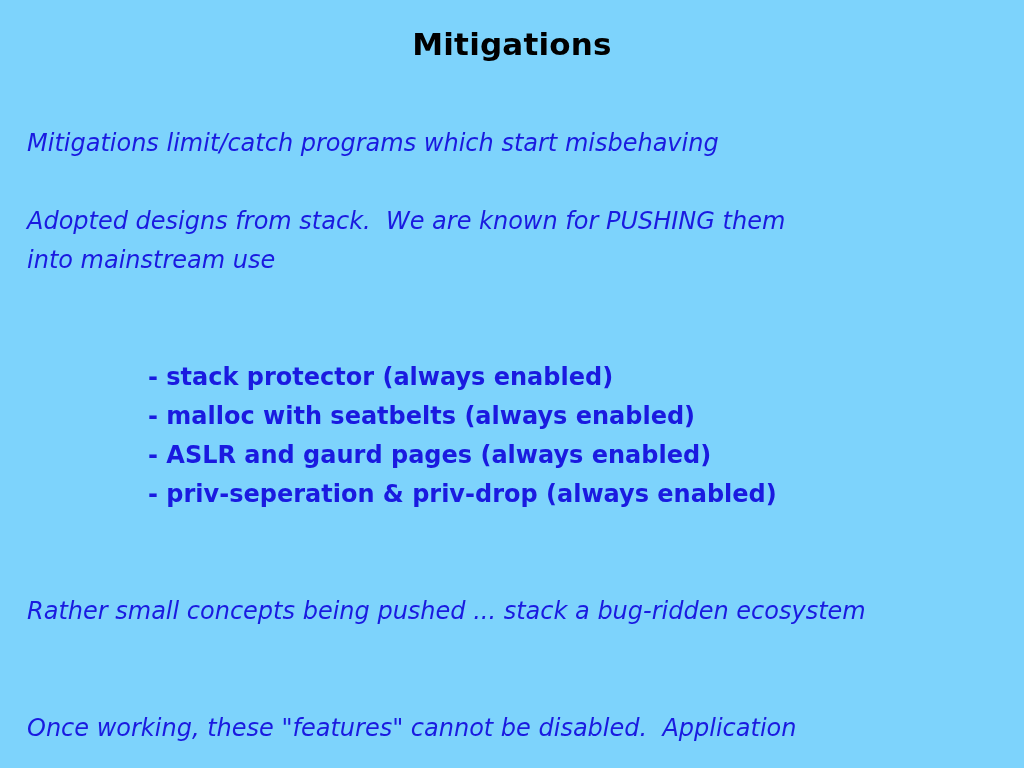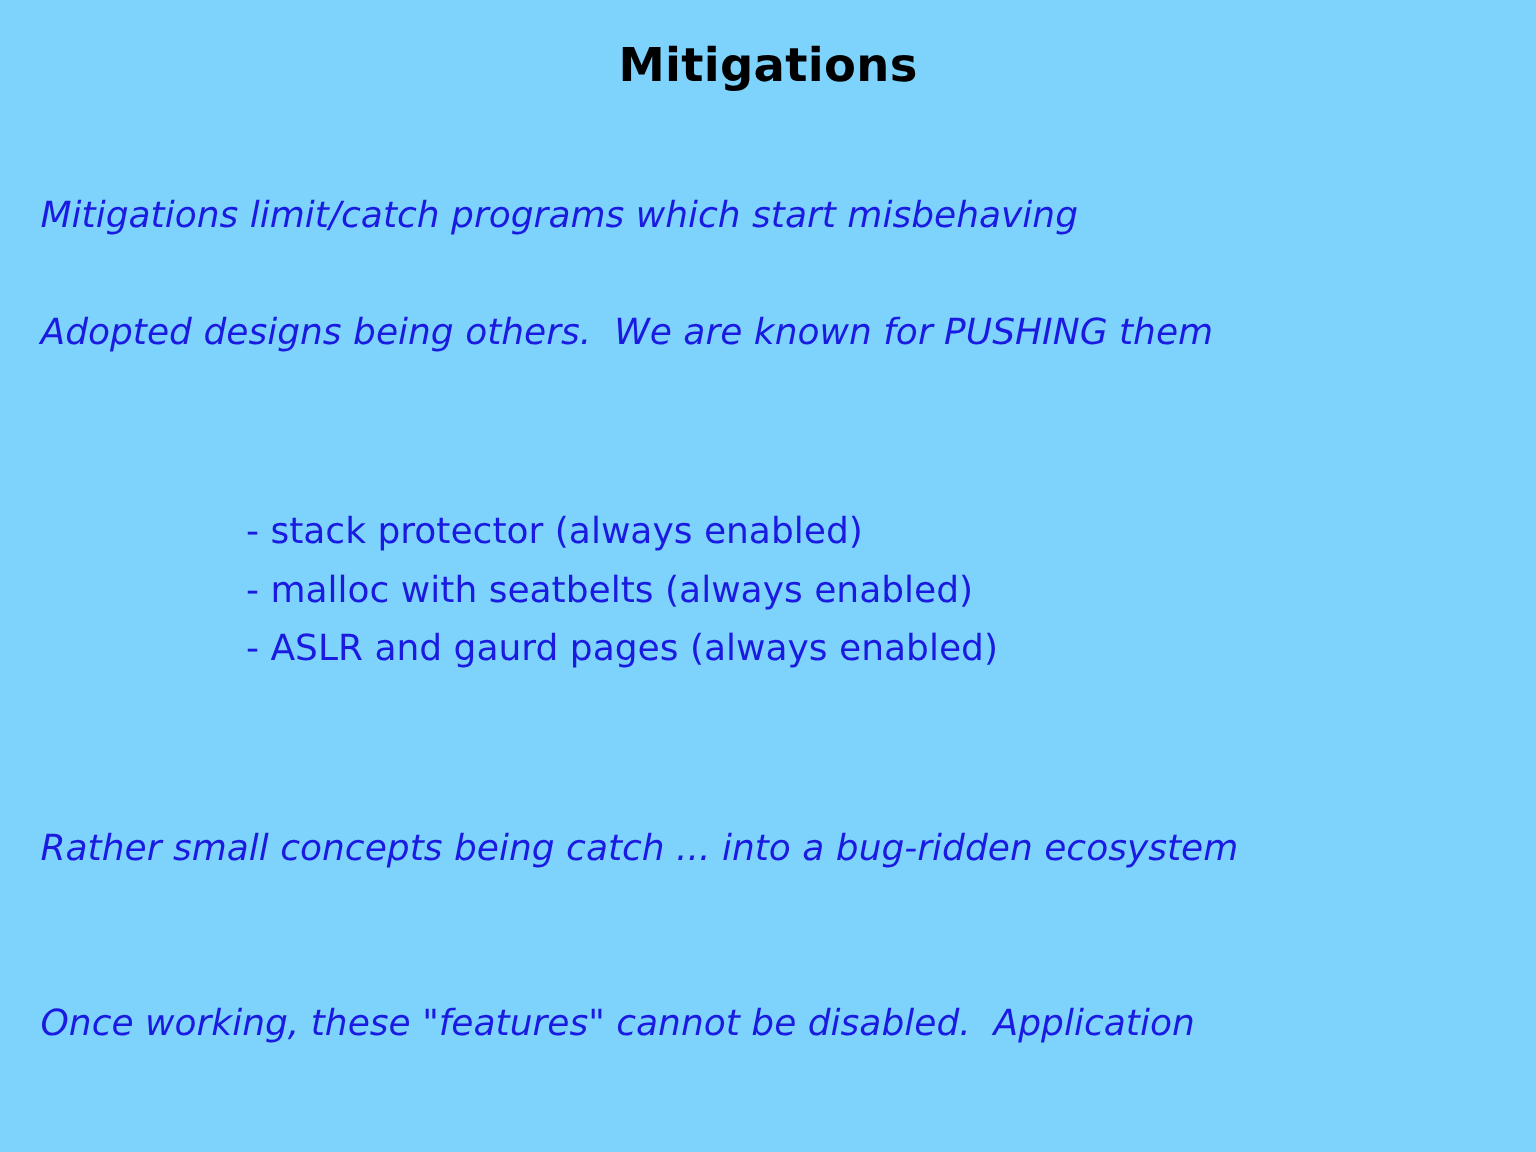--- a/index.html
+++ b/index.html
@@ -62,23 +62,24 @@
     display: block;
     white-space: pre;
   }
 
   .spacer-line {
     display: block;
     height: 39px;
   }
 
   #bullet-list {
-    margin: 16px;
+    margin: 0;
     padding: 0;
     list-style: none;
+    font-weight: bold;
   }
 
   #bullet-list li {
     margin: 0;
     padding: 0 0 0 121px;
     color: #1a1ae0;
     white-space: pre;
     line-height: 39px;
   }
 </style>
@@ -88,35 +89,36 @@
 <div id="slide">
 
   <div id="slide-title">Mitigations</div>
 
   <div id="body-block">
 
     <p class="para"><span class="para-line">Mitigations limit/catch programs which start misbehaving</span></p>
 
     <span class="spacer-line"></span>
 
-    <p class="para"><span class="para-line">Adopted designs being others.  We are known for PUSHING them</span></p>
+    <p class="para"><span class="para-line">Adopted designs from stack.  We are known for PUSHING them</span><span class="para-line">into mainstream use</span></p>
 
     <span class="spacer-line"></span>
     <span class="spacer-line"></span>
 
     <ul id="bullet-list">
       <li>- stack protector (always enabled)</li>
       <li>- malloc with seatbelts (always enabled)</li>
       <li>- ASLR and gaurd pages (always enabled)</li>
+      <li>- priv-seperation &amp; priv-drop (always enabled)</li>
     </ul>
 
     <span class="spacer-line"></span>
     <span class="spacer-line"></span>
 
-    <p class="para"><span class="para-line">Rather small concepts being catch ... into a bug-ridden ecosystem</span></p>
+    <p class="para"><span class="para-line">Rather small concepts being pushed ... stack a bug-ridden ecosystem</span></p>
 
     <span class="spacer-line"></span>
     <span class="spacer-line"></span>
 
     <p class="para"><span class="para-line">Once working, these "features" cannot be disabled.  Application</span></p>
 
   </div>
 </div>
 
 </body></html>

